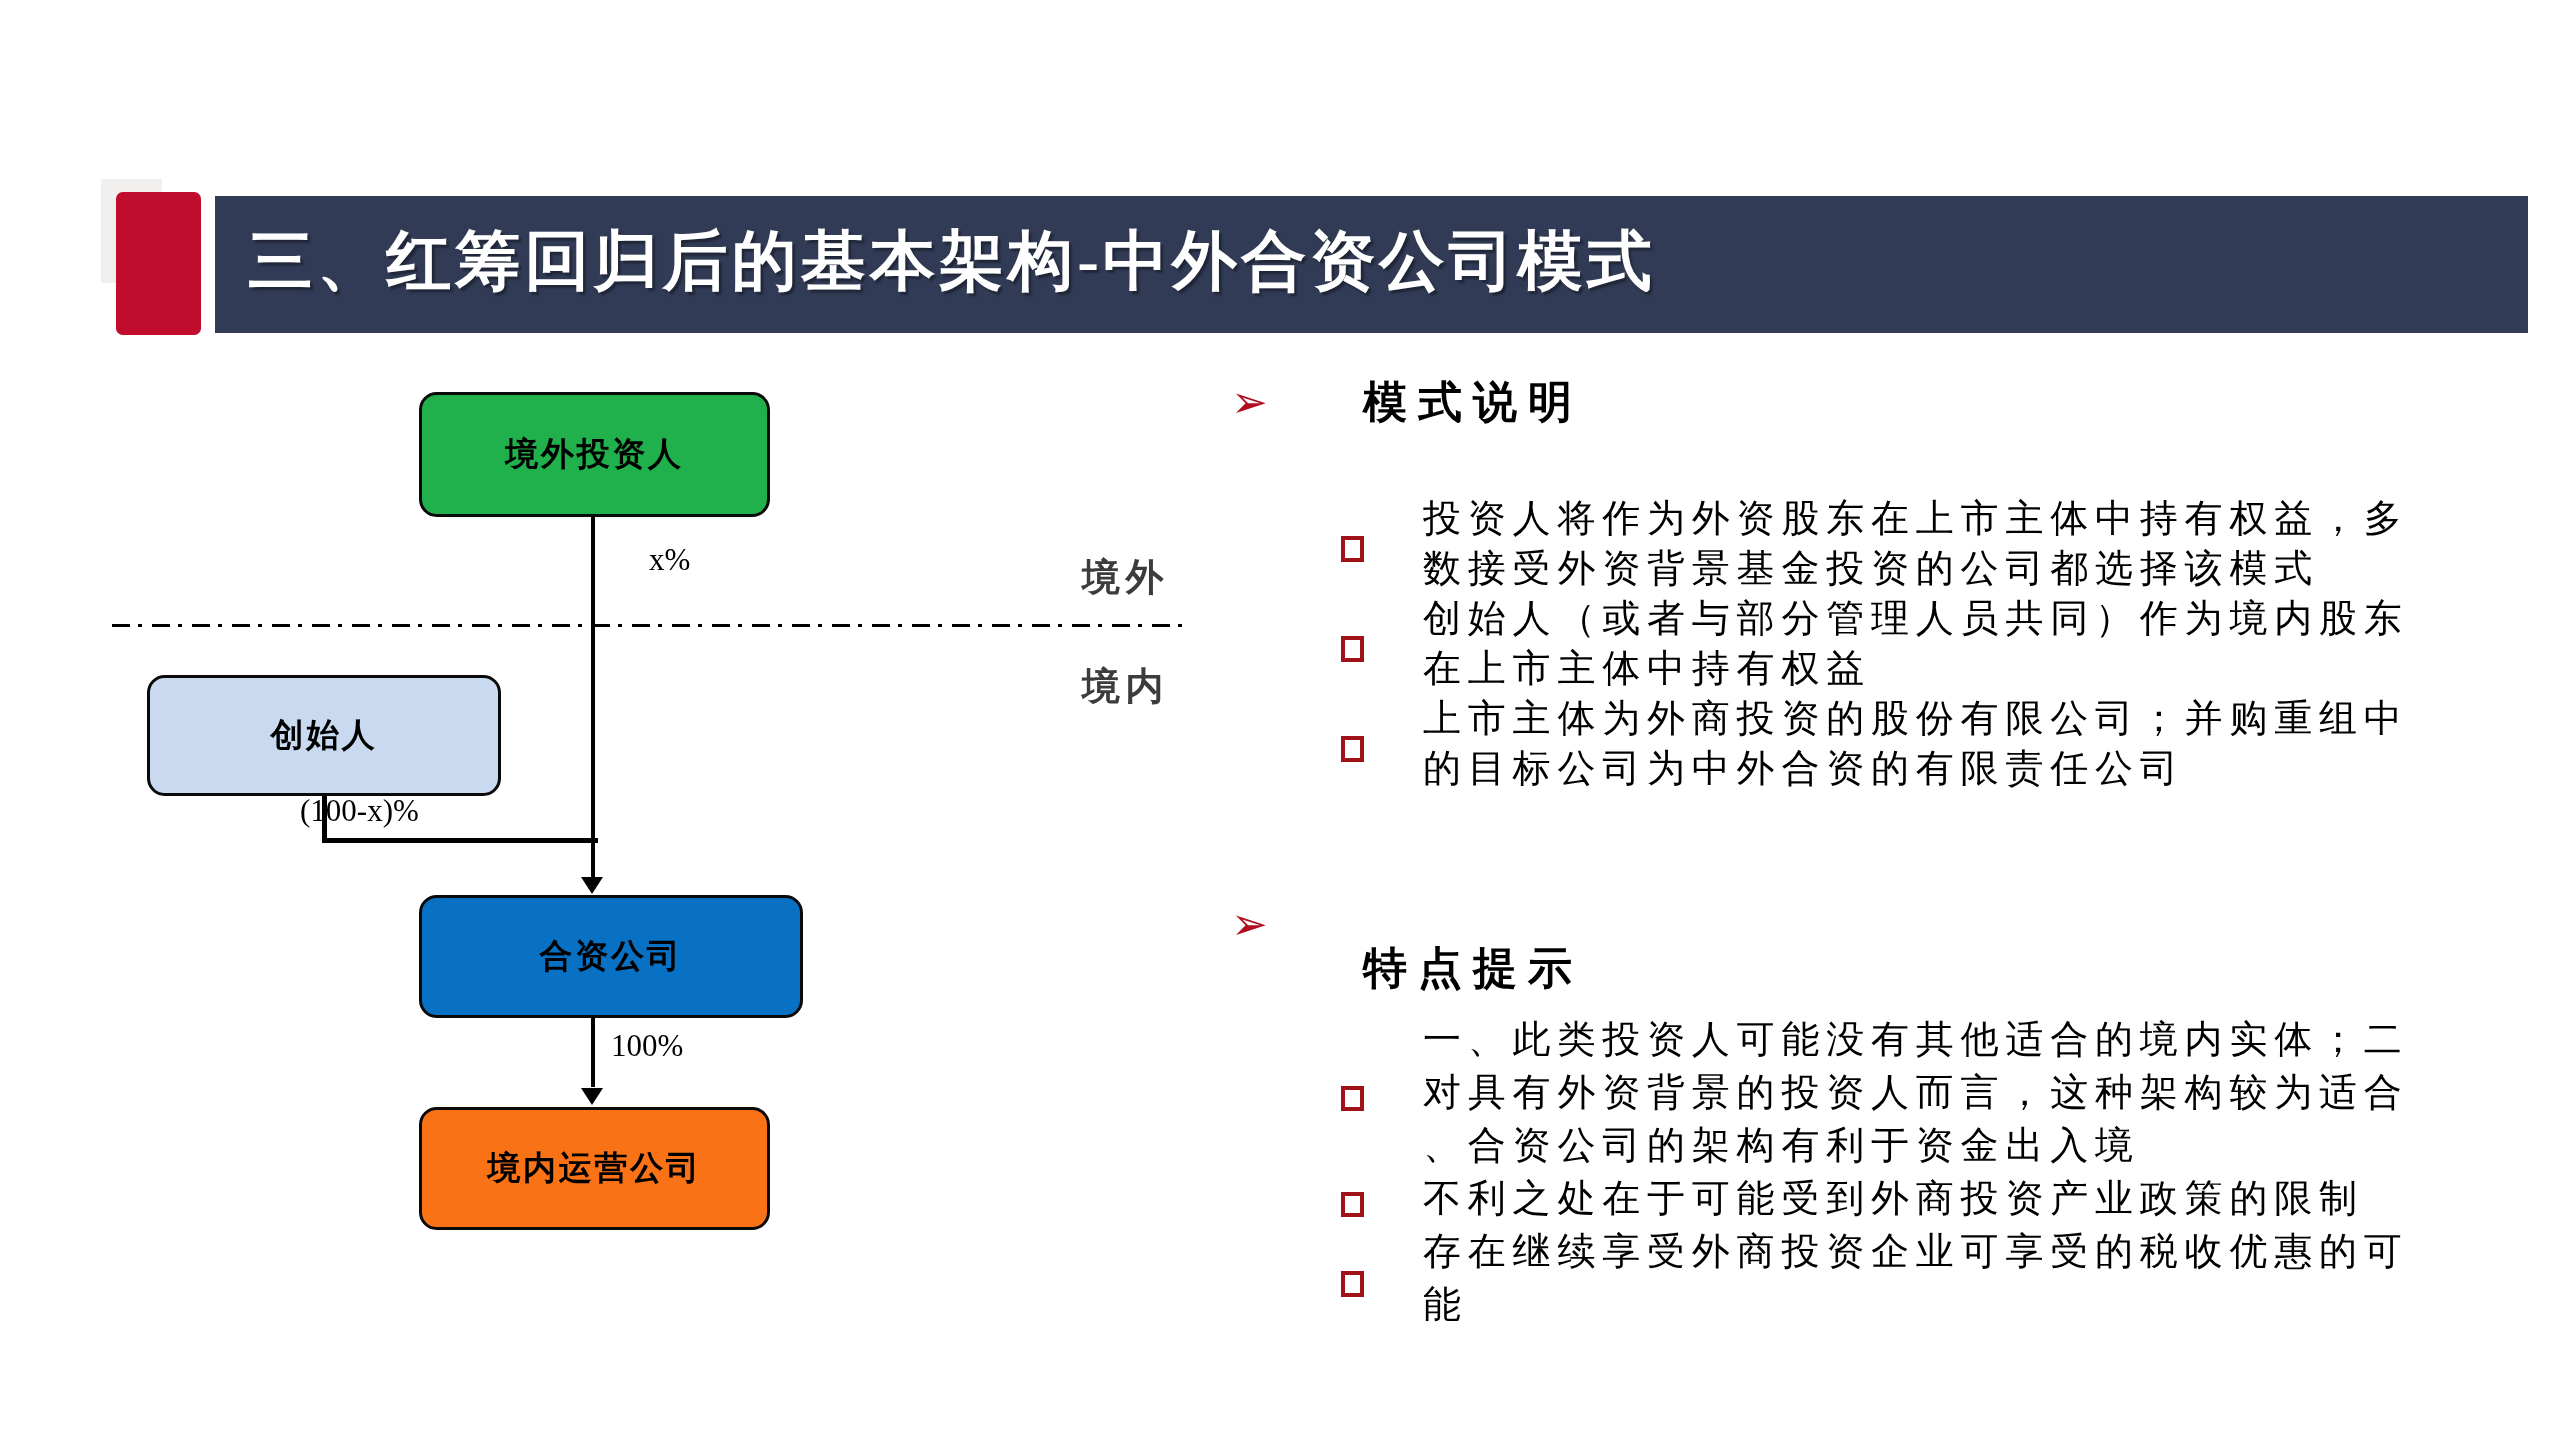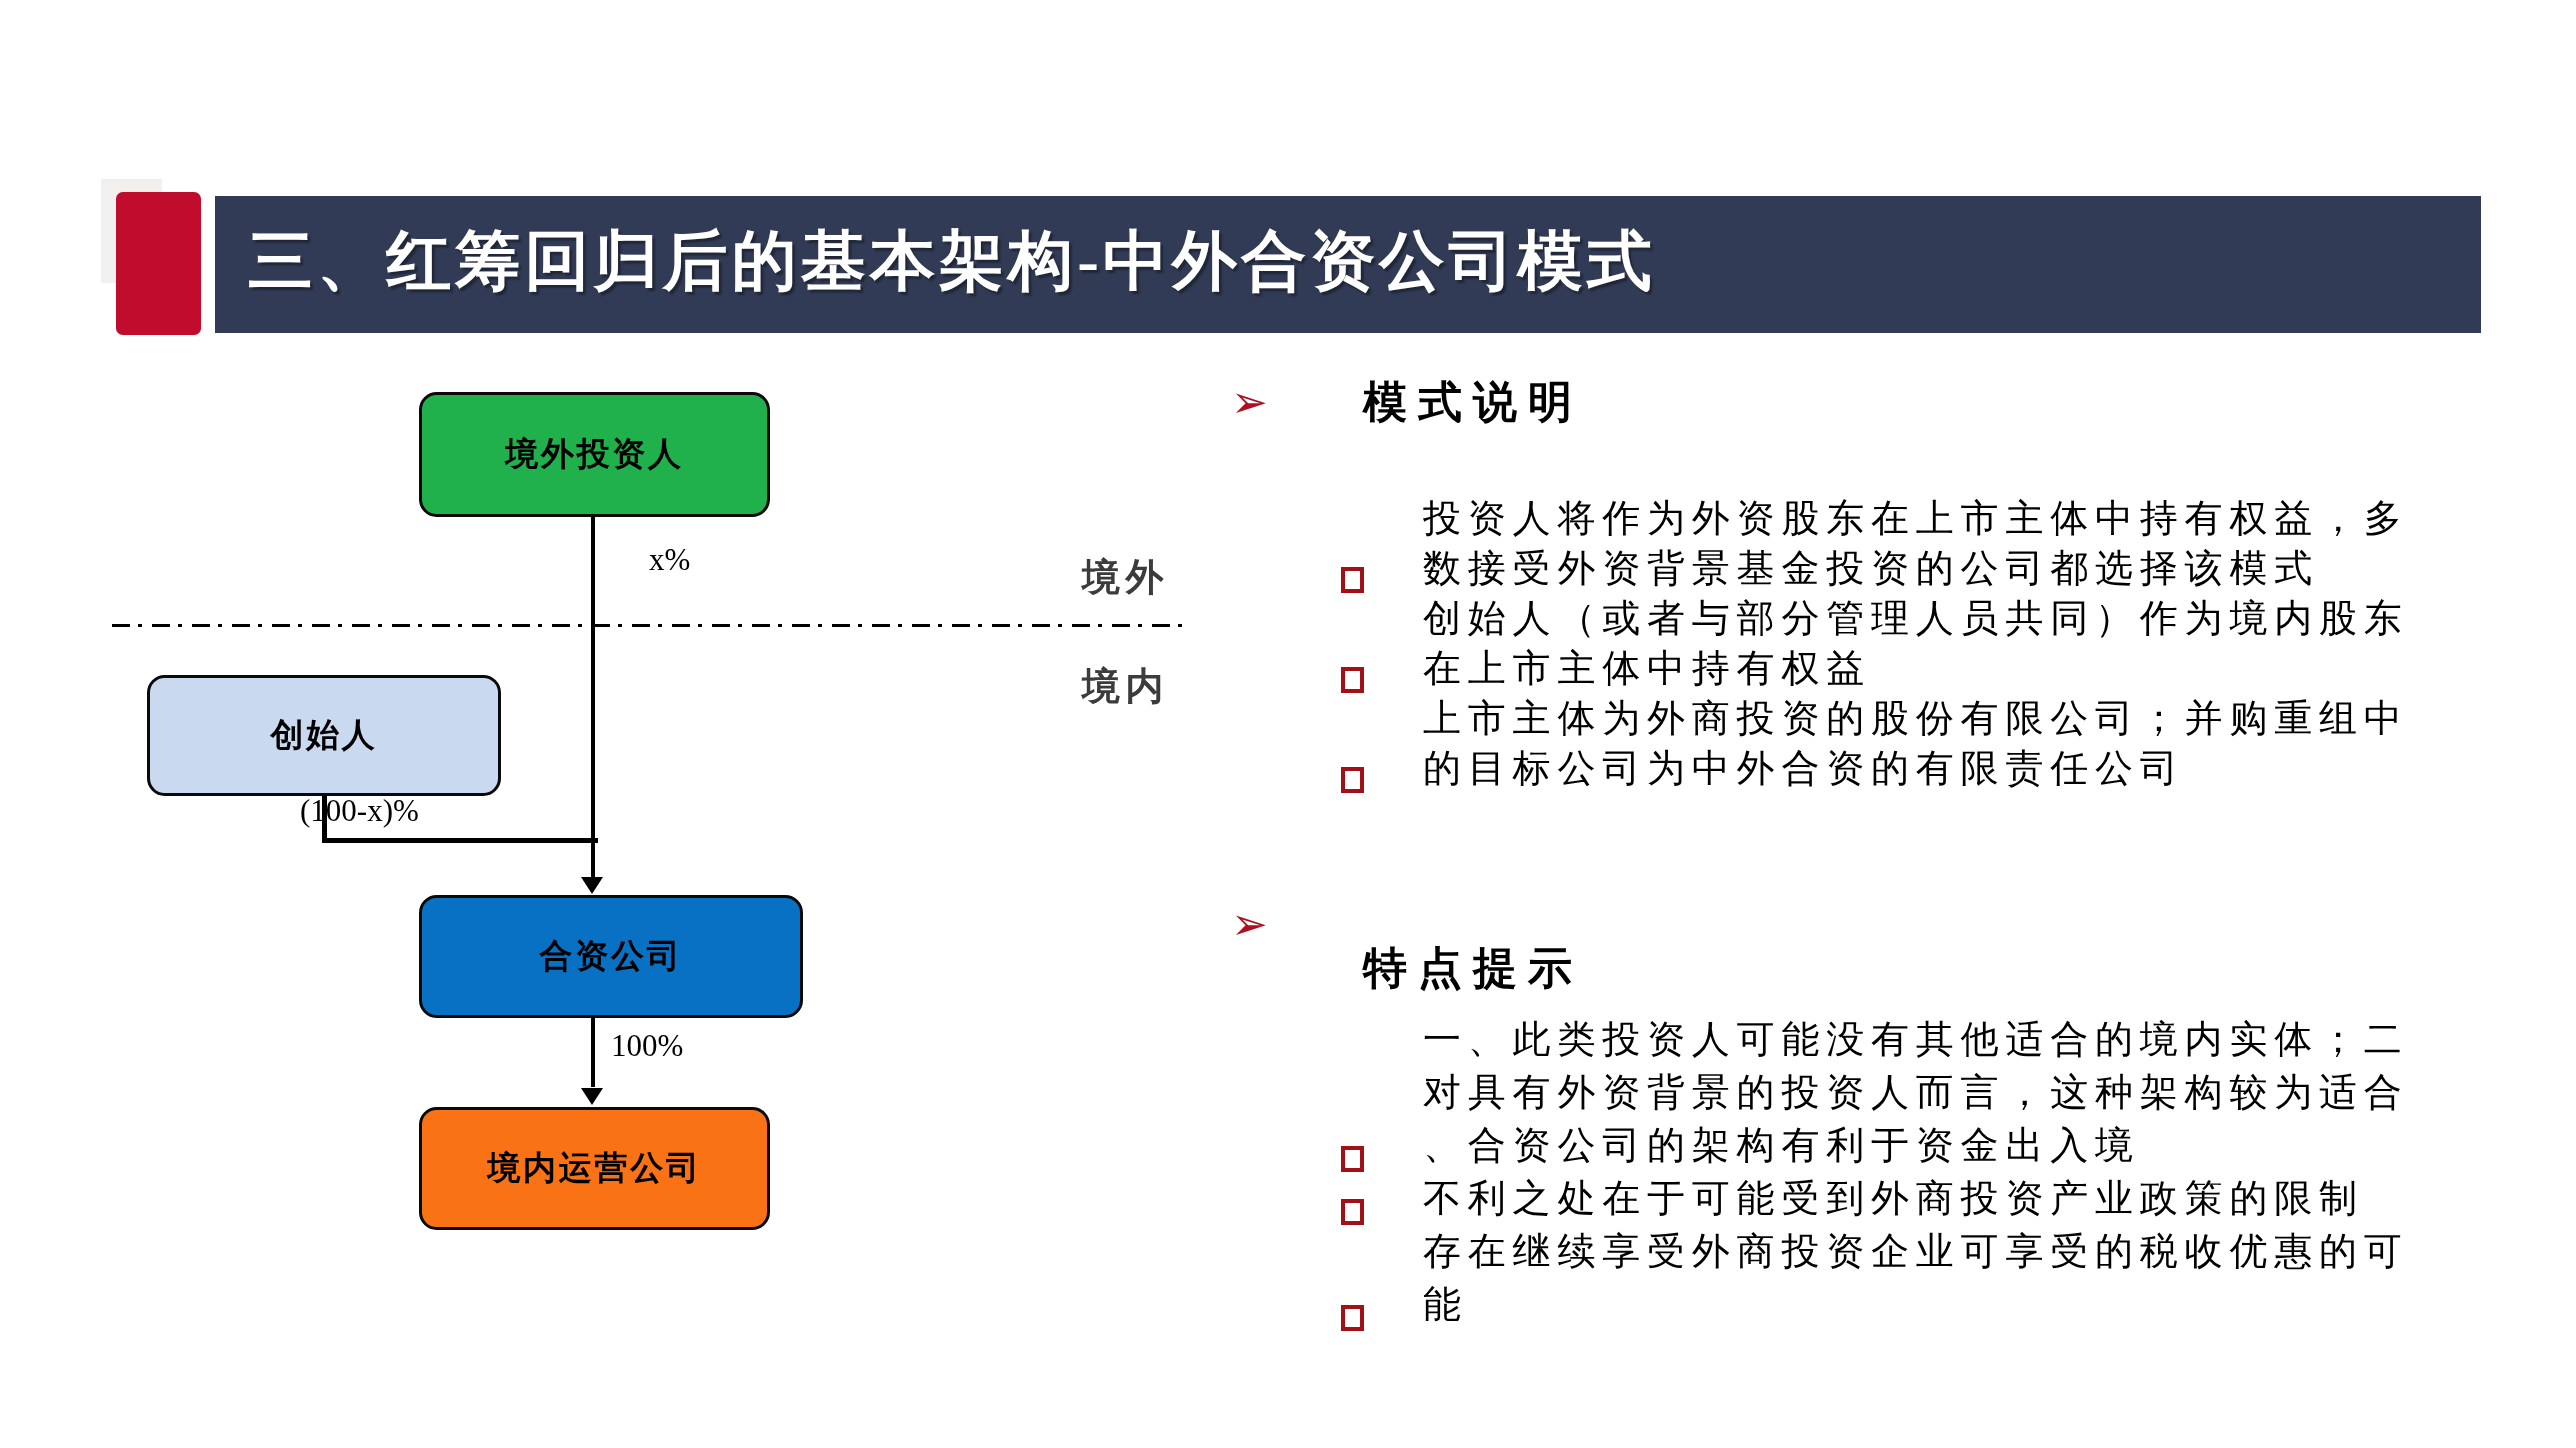--- a/index.html
+++ b/index.html
@@ -3,21 +3,21 @@
 <meta charset="utf-8">
 <style>
   html,body{margin:0;padding:0;background:#888;}
   #slide{
     position:relative;width:2576px;height:1449px;background:#ffffff;
     font-family:"Liberation Serif",serif;overflow:hidden;
   }
   
   .deco-gray{position:absolute;left:101px;top:179px;width:61px;height:104px;background:#f1f0ee;}
   .deco-red{position:absolute;left:116px;top:192px;width:85px;height:143px;background:#c00d2e;border-radius:6.8px;}
-  .title-bar{position:absolute;left:215px;top:196px;width:2266px;height:137px;background:#313b55;}
+  .title-bar{position:absolute;left:215px;top:196px;width:2266px;height:137px;background:#313b55;padding-left:47px;}
   .title-text{
     position:absolute;left:33px;top:50%;transform:translateY(-54%);
     color:#ffffff;font-size:65px;font-weight:bold;letter-spacing:4.1px;white-space:nowrap;
     text-shadow:2.7px 2.7px 2px rgba(0,0,0,.35);
   }
   
   .node{
     position:absolute;display:flex;align-items:center;justify-content:center;
     border:3.4px solid #0a0a0a;border-radius:17.7px;box-sizing:border-box;
     font-size:33px;font-weight:bold;color:#000;letter-spacing:2.7px;
@@ -46,21 +46,21 @@
   .region{position:absolute;left:1082px;font-size:38px;font-weight:bold;color:#3c3c3c;letter-spacing:5.5px;white-space:nowrap;}
   .region-off{top:552px;}
   .region-on{top:661px;}
   
   .arrow-bullet{position:absolute;left:1231px;font-size:44px;color:#b00d20;font-family:"DejaVu Sans",sans-serif;}
   .ab1{top:376px;} .ab2{top:898px;}
   .sec-heading{position:absolute;left:1363px;font-size:44px;font-weight:bold;color:#000;letter-spacing:11px;white-space:nowrap;text-align:center;}
   .sh1{top:373px;} .sh2{top:939px;font-family:Liberation Serif, serif;}
   .bullets{position:absolute;left:1341px;width:1172px;}
   .bl1{top:493px;} .bl2{top:1013px;}
-  .bullet-group{display:flex;align-items:flex-end;}
+  .bullet-group{display:flex;align-items:center;}
   .sq{flex:0 0 auto;width:15px;height:17.7px;border:4.8px solid #a11218;margin-top:12.3px;margin-right:59px;box-sizing:content-box;background:#fff;}
   .bline{font-size:38px;color:#000;letter-spacing:6.8px;white-space:nowrap;}
   .bl1 .bline{line-height:50px;}
   .bl2 .bline{line-height:53px;}
 </style>
 </head>
 <body>
 
 <div id="slide">
 

